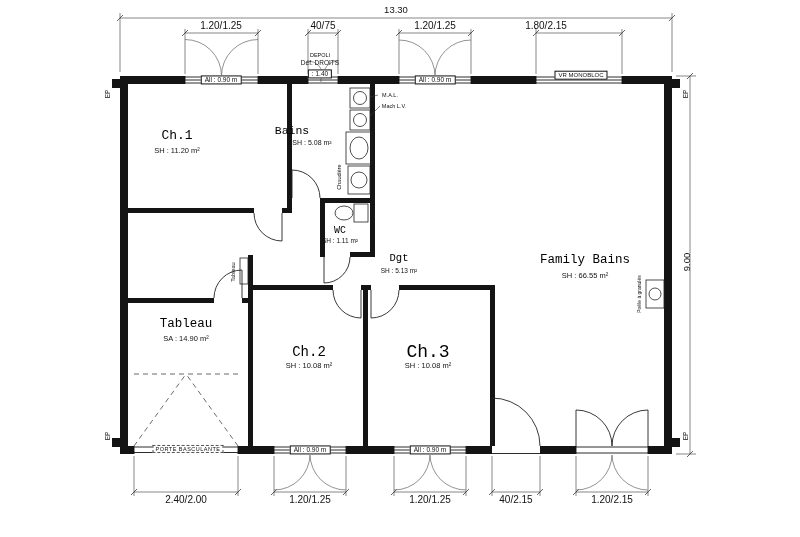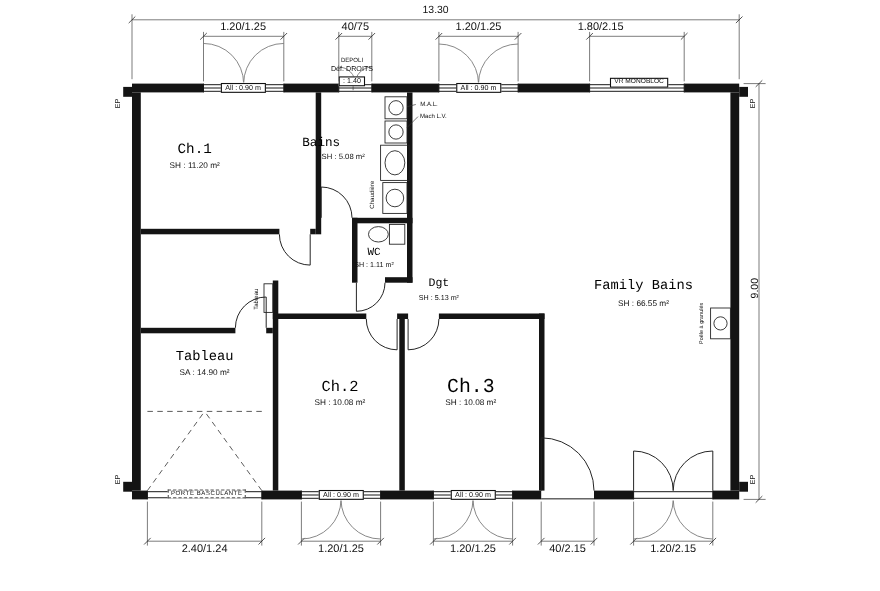--- a/index.html
+++ b/index.html
@@ -244,21 +244,21 @@
         <rect x="672" y="438" width="8" height="9"></rect>
   </g>
 </svg>
 
 <div class="lbl dim" style="left:396px;top:10px;font-size:9.5px">13.30</div>
 <div class="lbl dim" style="left:221px;top:25px">1.20/1.25</div>
 <div class="lbl dim" style="left:323px;top:25px">40/75</div>
 <div class="lbl dim" style="left:435px;top:25px">1.20/1.25</div>
 <div class="lbl dim" style="left:546px;top:25px">1.80/2.15</div>
 <div class="vlbl dim" style="left:687px;top:262px;font-size:9.5px">9.00</div>
-<div class="lbl dim" style="left:186px;top:499px">2.40/1.24</div>
+<div class="lbl dim" style="left:186px;top:499px">2.40/2.00</div>
 <div class="lbl dim" style="left:310px;top:499px">1.20/1.25</div>
 <div class="lbl dim" style="left:430px;top:499px">1.20/1.25</div>
 <div class="lbl dim" style="left:516px;top:499px">40/2.15</div>
 <div class="lbl dim" style="left:612px;top:499px">1.20/2.15</div>
 
 <div class="lbl room" style="left:177px;top:136px">Ch.1</div>
 <div class="lbl area" style="left:177px;top:151px">SH : 11.20 m²</div>
 <div class="lbl room" style="left:292px;top:131px;font-size:11.5px">Bains</div>
 <div class="lbl area" style="left:312px;top:143px;font-size:7px">SH : 5.08 m²</div>
 <div class="lbl room" style="left:340px;top:230px;font-size:10px">WC</div>

